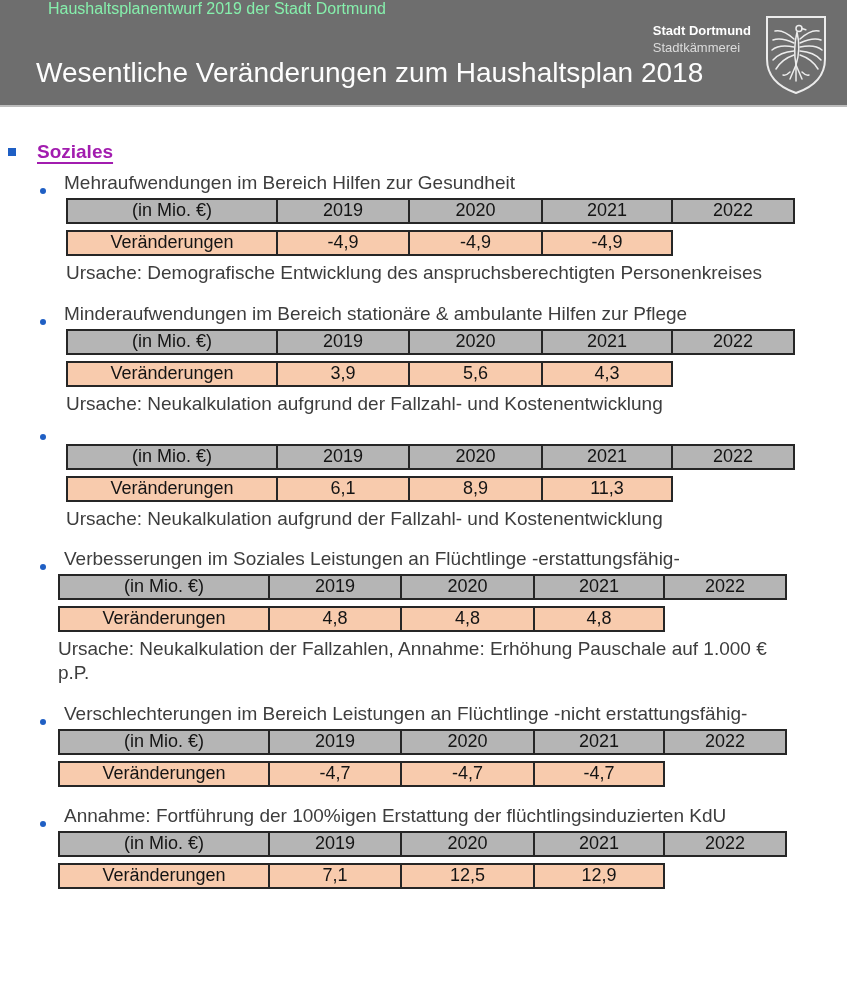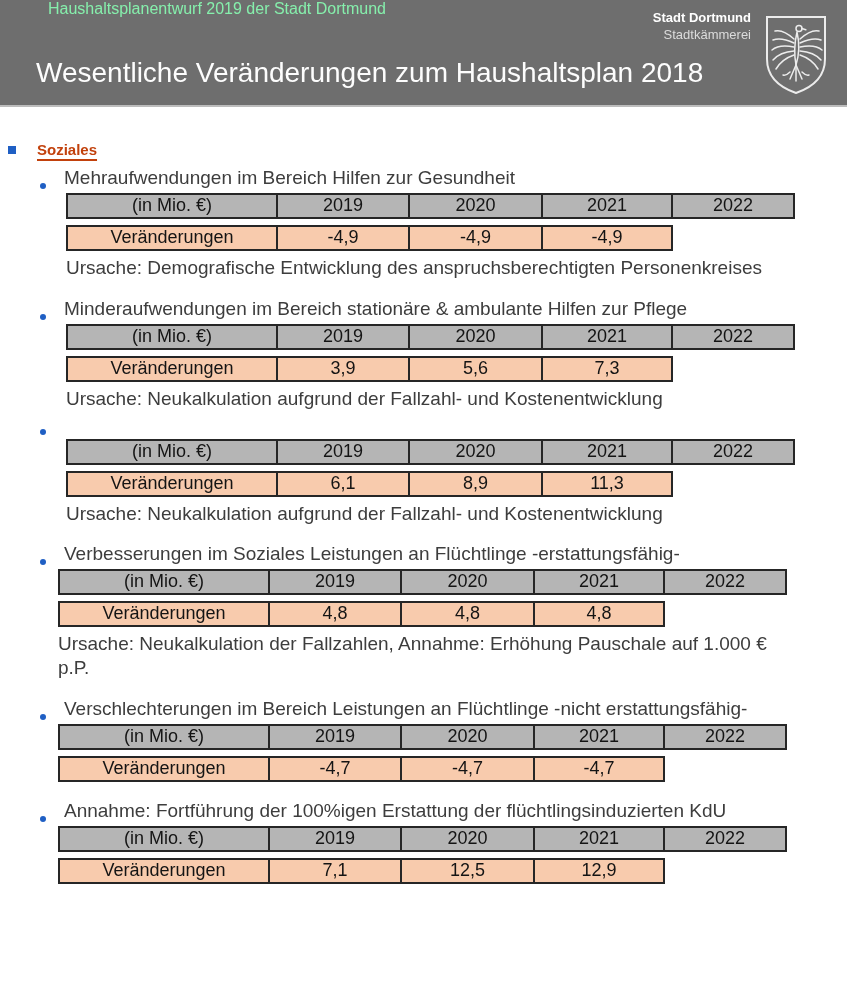--- a/index.html
+++ b/index.html
@@ -3,31 +3,31 @@
 <meta charset="utf-8">
 <style>
   *{margin:0;padding:0;box-sizing:border-box}
   html,body{background:#fff}
   body{width:847px;height:999px;overflow:hidden;font-family:"Liberation Sans",sans-serif;position:relative}
 
   
   .topbar{position:relative;height:107px;background:var(--header-bg,#6e6e6e);border-bottom:2px solid #bcbcbc;color:#fff}
   .topbar-subtitle{position:absolute;left:48px;top:0;font-size:16px;font-weight:400;color:#86efac}
   .topbar-title{position:absolute;left:36px;top:57px;font-size:28px;font-weight:400;color:#fdfdfd;white-space:nowrap}
-  .org{position:absolute;right:96px;top:10px;text-align:right;line-height:1.3}
+  .org{position:absolute;right:96px;top:23px;line-height:1.3}
   .org-name{font-size:13px;font-weight:700;color:#fff}
   .org-dept{font-size:13px;font-weight:400;color:#dcdcdc}
   .crest{position:absolute;right:18px;top:13px;width:66px;height:84px}
   .crest svg{display:block}
 
   
   .content{padding-top:34px}
   .heading-row{display:flex;align-items:center;margin-left:8px}
   .sq{width:8px;height:8px;background:var(--blue,#1f5fc4);margin-right:21px;flex:none}
-  .heading{font-size:15px;font-weight:700;color:#c2410c;text-decoration:underline;text-decoration-thickness:2px;text-underline-offset:4px}
+  .heading{font-size:19px;font-weight:700;color:#a21caf;text-decoration:underline;text-decoration-thickness:2px;text-underline-offset:4px}
 
   .section{margin-top:18px}
   .sections > .section:first-child{margin-top:9px}
   .item-row{display:flex;align-items:flex-end}
   .dot{width:6px;height:6px;border-radius:50%;background:var(--blue,#1f5fc4);margin-left:40px;margin-right:18px;flex:none}
   .item-title{font-size:19px;color:#3d3d3d;white-space:nowrap}
 
   .tbl{margin-left:66px;margin-top:4px}
   .tr{display:flex;border:2px solid #262626;width:max-content}
   .tr.gray{background:var(--gray,#b5b5b5)}
@@ -121,21 +121,21 @@
             <div class="td label">(in Mio. €)</div>
             <div class="td c1">2019</div>
             <div class="td c2">2020</div>
             <div class="td c3">2021</div>
             <div class="td c4">2022</div>
           </div>
       <div class="tr peach">
             <div class="td label">Veränderungen</div>
             <div class="td c1">3,9</div>
             <div class="td c2">5,6</div>
-            <div class="td c3">7,3</div>
+            <div class="td c3">4,3</div>
           </div>
     </div>
     <div class="ursache">Ursache: Neukalkulation aufgrund der Fallzahl- und Kostenentwicklung</div>
   </section>
 
   <section class="section">
     <div class="item-row">
       <span class="dot"></span>
     </div>
     <div class="tbl">

